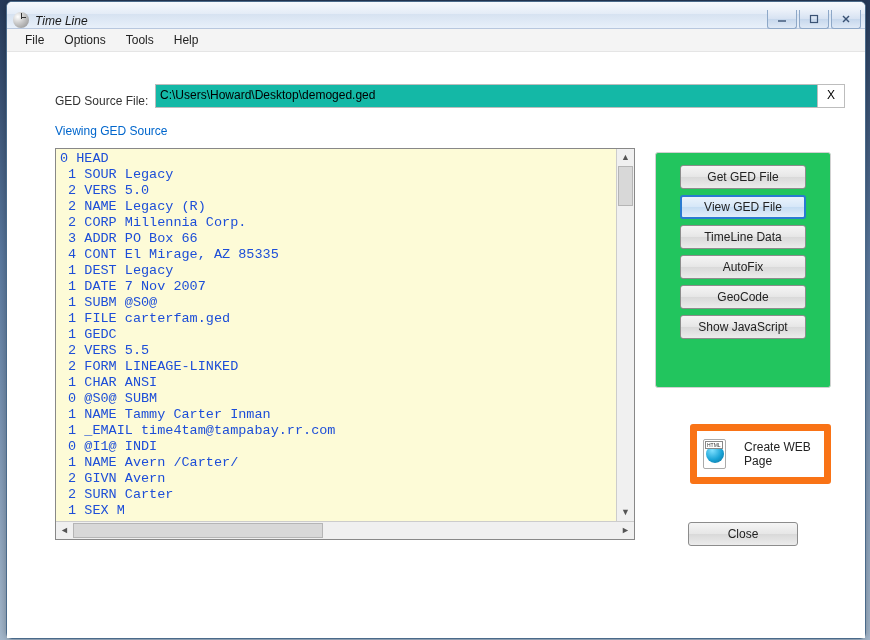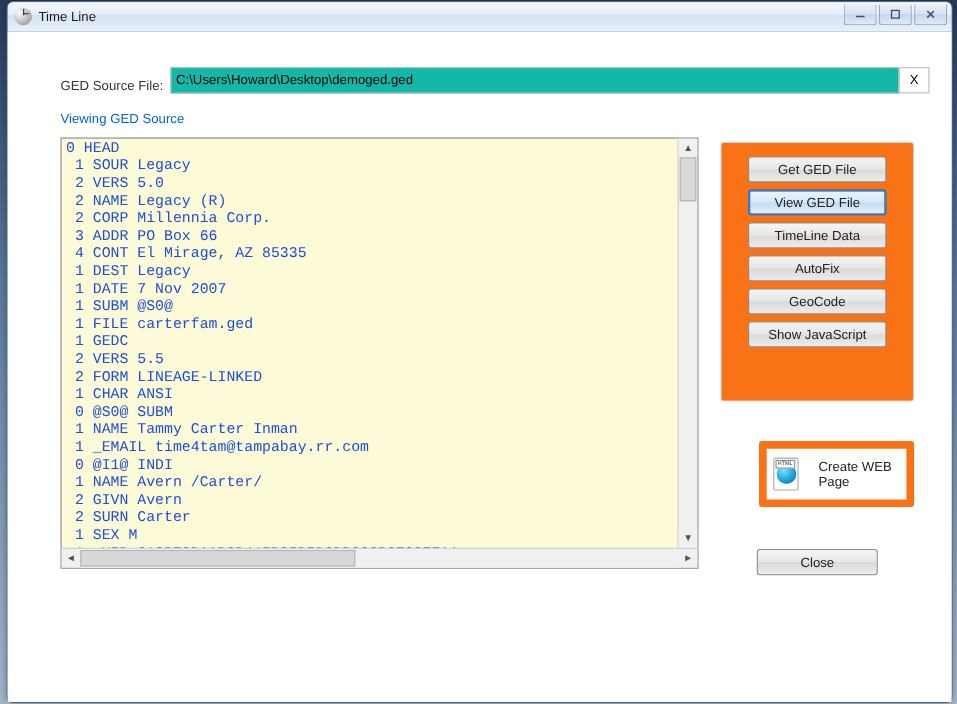--- a/index.html
+++ b/index.html
@@ -25,22 +25,23 @@
     display: flex;
     flex-direction: column;
   }
   .titlebar {
     height: 26px;
     background: linear-gradient(to bottom, #f6f9fd 0%, #e4ecf7 45%, #d6e2f1 46%, #e8f0fa 100%);
     border-top-left-radius: 5px;
     border-top-right-radius: 5px;
     border-bottom: 1px solid #b8c7de;
     display: flex;
-    align-items: center;
+    align-items: flex-end;
     padding: 0 4px 0 6px;
+    font-style: italic;
   }
   .titlebar .app-icon {
     width: 16px;
     height: 16px;
     border-radius: 50%;
     background: radial-gradient(circle at 30% 30%, #fff 0%, #ccc 40%, #888 100%);
     margin-right: 6px;
     position: relative;
     flex-shrink: 0;
   }
@@ -233,21 +234,21 @@
   }
   .right-col {
     width: 176px;
     flex-shrink: 0;
   }
   .btn-group {
     border: 1px solid #d1d1d1;
     border-radius: 3px;
     padding: 12px 24px;
     margin-top: 4px;
-    background: #f97316;
+    background: #22c55e;
   }
   .wbtn {
     display:block;
     width: 100%;
     box-sizing: border-box;
     height: 24px;
     margin-bottom: 6px;
     border: 1px solid #8c8c8c;
     border-radius: 3px;
     background: linear-gradient(to bottom, #f5f5f5 0%, #e6e6e6 50%, #d9d9d9 51%, #ececec 100%);
@@ -345,20 +346,26 @@
       </div>
       <div class="win-btn close-x">
         <svg width="10" height="10" viewBox="0 0 10 10">
             <line x1="2" y1="2" x2="8" y2="8" stroke="#3a5274" stroke-width="1.4"></line>
             <line x1="8" y1="2" x2="2" y2="8" stroke="#3a5274" stroke-width="1.4"></line>
           </svg>
       </div>
     </div>
   </div>
 
+  <div class="menubar">
+    <span>File</span>
+    <span>Options</span>
+    <span>Tools</span>
+    <span>Help</span>
+  </div>
 
   <div class="client">
 
     <div class="row-file">
       <div class="lbl">GED Source File:</div>
       <div class="filebox">
         <span class="filetext">C:\Users\Howard\Desktop\demoged.ged</span>
       </div>
       <div class="xbtn">X</div>
     </div>

